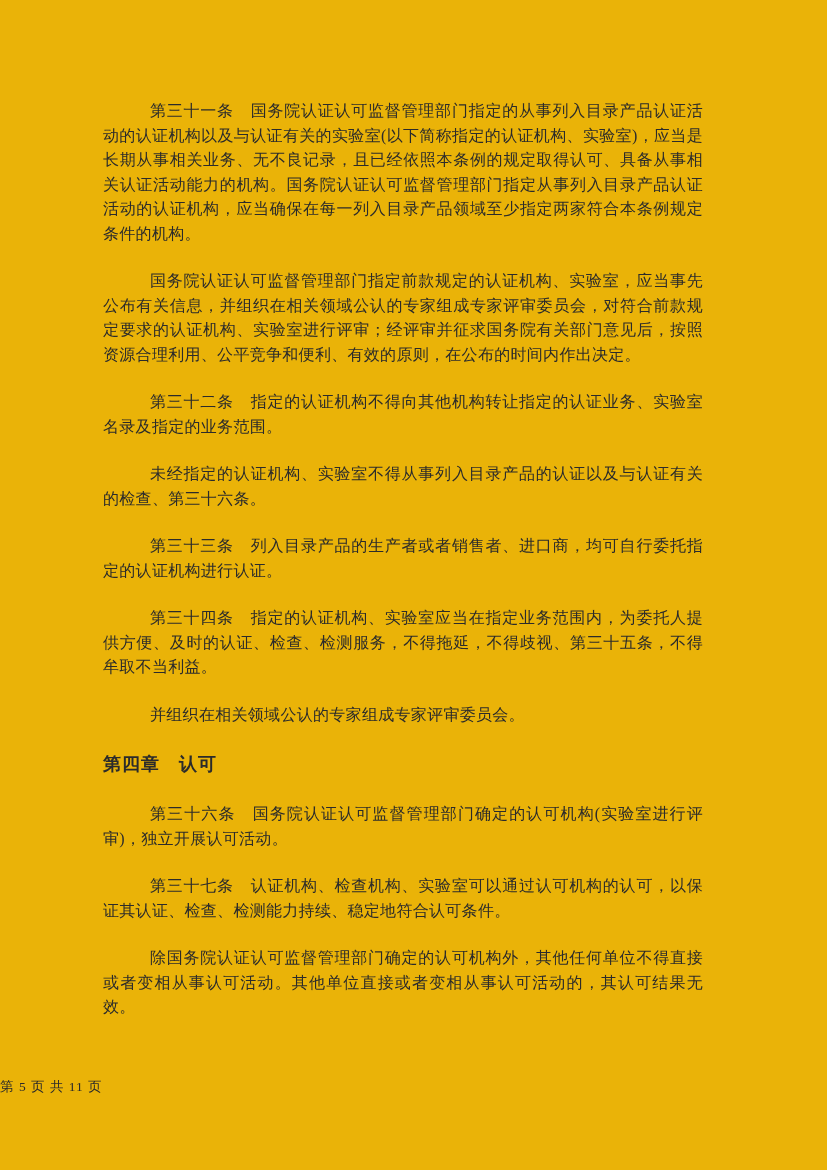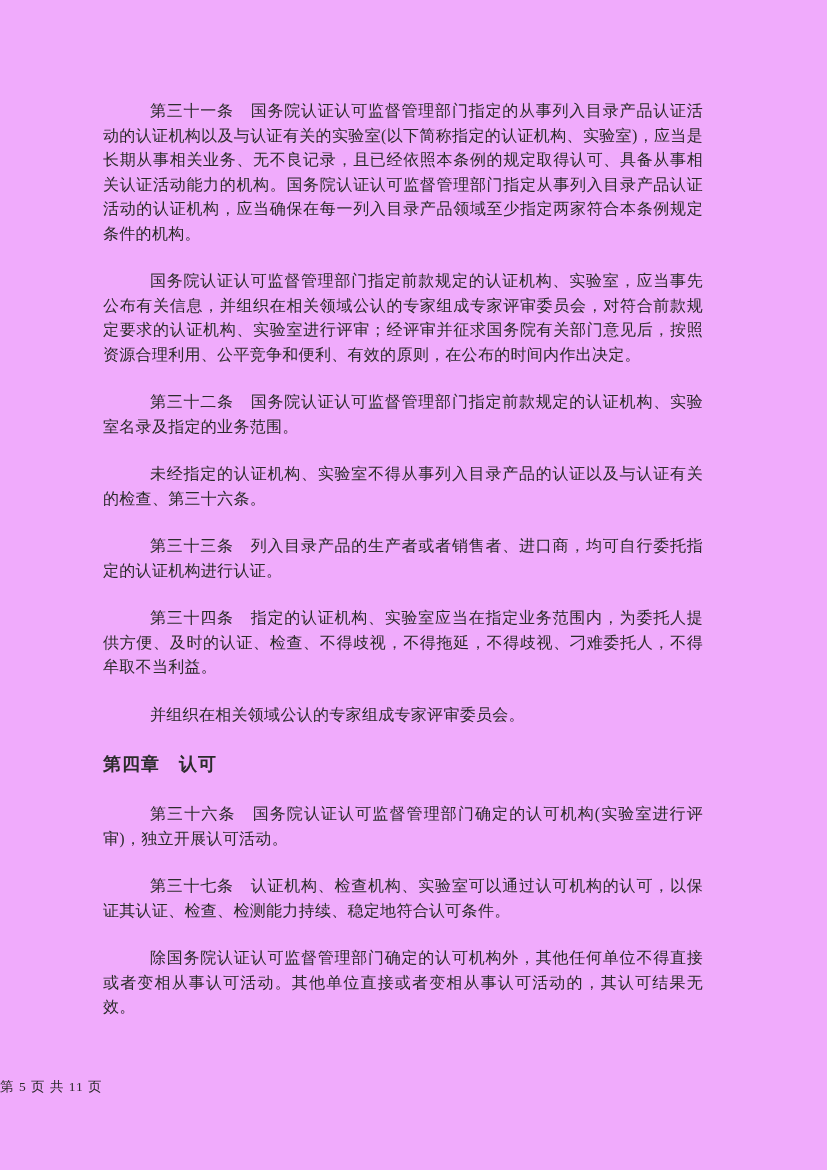--- a/index.html
+++ b/index.html
@@ -4,21 +4,21 @@
 <style>
   html, body {
     margin: 0;
     padding: 0;
     background: #ffffff;
   }
   .page {
     position: relative;
     width: 827px;
     height: 1170px;
-    background: #f0abfc;
+    background: #eab308;
     box-sizing: border-box;
     font-family: "Liberation Serif", "DejaVu Serif", serif;
     color: #2b2b2b;
     overflow: hidden;
   }
   .content {
     position: absolute;
     top: 99px;
     left: 103px;
     width: 600px;
@@ -54,24 +54,24 @@
     letter-spacing: 1px;
   }
 </style>
 </head>
 <body>
 
 <div class="page">
   <div class="content">
     <p>第三十一条　国务院认证认可监督管理部门指定的从事列入目录产品认证活动的认证机构以及与认证有关的实验室(以下简称指定的认证机构、实验室)，应当是长期从事相关业务、无不良记录，且已经依照本条例的规定取得认可、具备从事相关认证活动能力的机构。国务院认证认可监督管理部门指定从事列入目录产品认证活动的认证机构，应当确保在每一列入目录产品领域至少指定两家符合本条例规定条件的机构。</p>
     <p>国务院认证认可监督管理部门指定前款规定的认证机构、实验室，应当事先公布有关信息，并组织在相关领域公认的专家组成专家评审委员会，对符合前款规定要求的认证机构、实验室进行评审；经评审并征求国务院有关部门意见后，按照资源合理利用、公平竞争和便利、有效的原则，在公布的时间内作出决定。</p>
-    <p>第三十二条　国务院认证认可监督管理部门指定前款规定的认证机构、实验室名录及指定的业务范围。</p>
+    <p>第三十二条　指定的认证机构不得向其他机构转让指定的认证业务、实验室名录及指定的业务范围。</p>
     <p>未经指定的认证机构、实验室不得从事列入目录产品的认证以及与认证有关的检查、第三十六条。</p>
     <p>第三十三条　列入目录产品的生产者或者销售者、进口商，均可自行委托指定的认证机构进行认证。</p>
-    <p>第三十四条　指定的认证机构、实验室应当在指定业务范围内，为委托人提供方便、及时的认证、检查、不得歧视，不得拖延，不得歧视、刁难委托人，不得牟取不当利益。</p>
+    <p>第三十四条　指定的认证机构、实验室应当在指定业务范围内，为委托人提供方便、及时的认证、检查、检测服务，不得拖延，不得歧视、第三十五条，不得牟取不当利益。</p>
     <p>并组织在相关领域公认的专家组成专家评审委员会。</p>
     <h2 class="chapter-heading">第四章　认可</h2>
     <p>第三十六条　国务院认证认可监督管理部门确定的认可机构(实验室进行评审)，独立开展认可活动。</p>
     <p>第三十七条　认证机构、检查机构、实验室可以通过认可机构的认可，以保证其认证、检查、检测能力持续、稳定地符合认可条件。</p>
     <p>除国务院认证认可监督管理部门确定的认可机构外，其他任何单位不得直接或者变相从事认可活动。其他单位直接或者变相从事认可活动的，其认可结果无效。</p>
   </div>
   <div class="page-footer">第 5 页 共 11 页</div>
 </div>
 
 </body></html>

